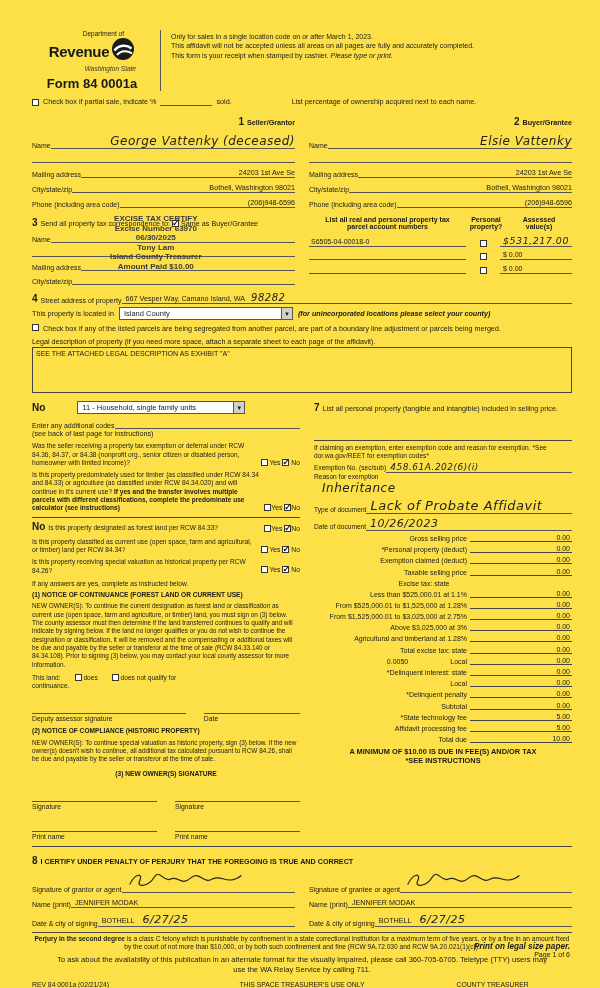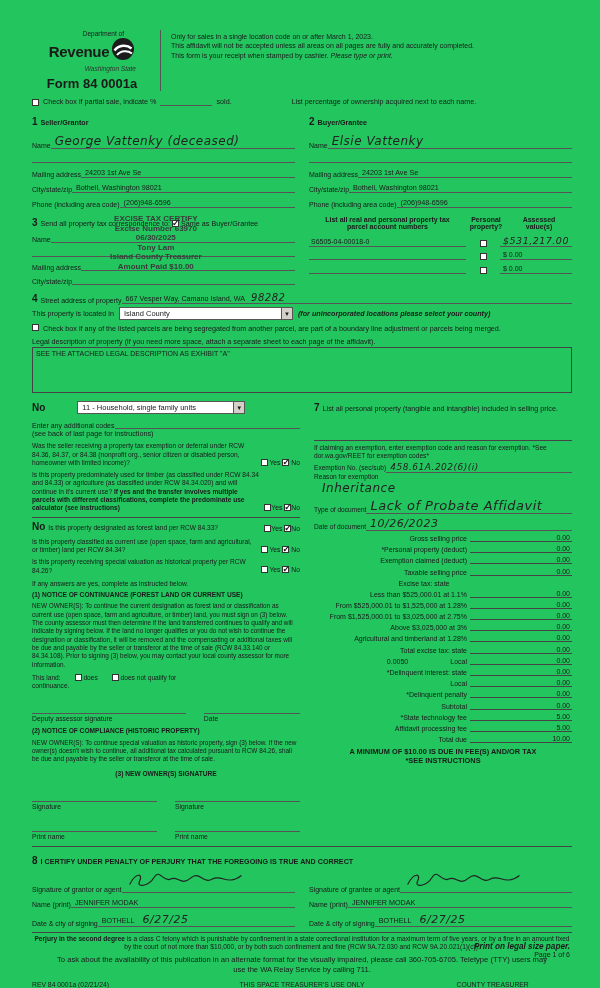--- a/index.html
+++ b/index.html
@@ -1,18 +1,18 @@
 <!DOCTYPE html>
 <html><head>
 <meta charset="utf-8">
 <style>
   * { margin:0; padding:0; box-sizing:border-box; }
   html,body { background:#e8e8e8; }
   .page {
-    width:600px; height:988px; margin:0 auto; background:#22c55e;
+    width:600px; height:988px; margin:0 auto; background:#fde047;
     font-family:"Liberation Sans", sans-serif; color:#1a1a1a;
     padding:30px 28px 19px 32px; position:relative; overflow:hidden;
   }
   .tiny { font-size:6.6px; line-height:1.25; }
   .sm   { font-size:7.2px; line-height:1.3; }
   .b { font-weight:bold; } .i { font-style:italic; }
   .hw { font-family:"DejaVu Sans", sans-serif; font-style:italic; color:#222; letter-spacing:.5px; }
   
   .hdr { display:flex; border-bottom:0; margin-bottom:6px; }
   .logo { width:128px; padding-right:8px; text-align:center; }
@@ -98,21 +98,21 @@
   </div>
 
   <div style="display:flex; align-items:flex-end; margin-top:4px;">
     <span class="cb"></span>
     <span class="sm" style="margin-left:4px;">Check box if partial sale, indicate %</span>
     <span style="width:52px; border-bottom:1px solid #555; margin:0 4px;"></span>
     <span class="sm">sold.</span>
     <span class="sm" style="margin-left:60px;">List percentage of ownership acquired next to each name.</span>
   </div>
 
-  <div class="two" style="margin-top:5px;">
+  <div class="two" style="margin-top:5px;text-align:right;">
     <div class="col">
       <div><span class="secno">1</span><span class="sm b">Seller/Grantor</span></div>
       <div class="fline">
           <span class="lbl">Name</span>
           <span class="fill hw" style="font-size:12px;">George Vattenky (deceased)</span>
         </div>
       <div class="fline">
           <span class="fill"></span>
         </div>
       <div class="fline">

